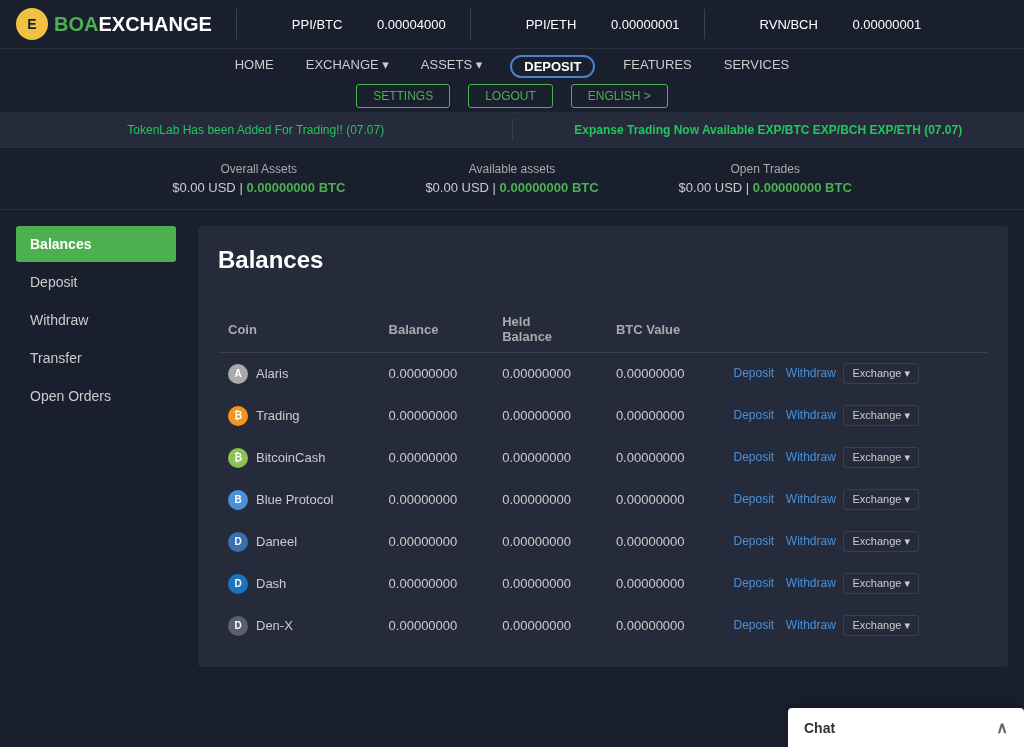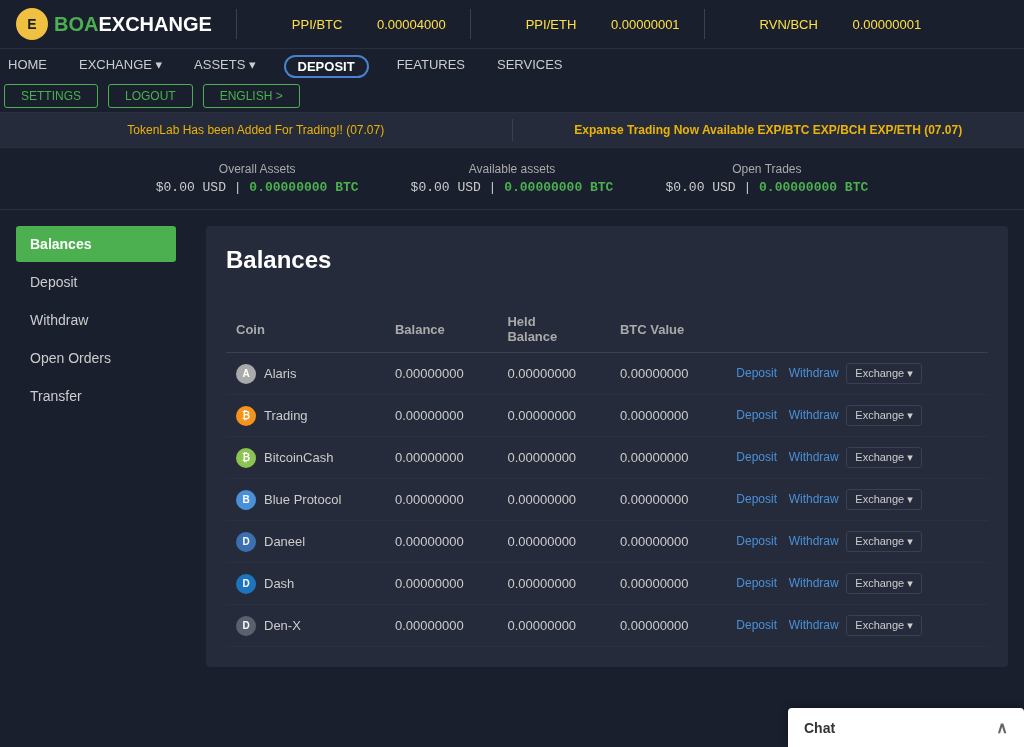--- a/index.html
+++ b/index.html
@@ -46,29 +46,29 @@
     .top-bar-divider {
       width: 1px;
       height: 30px;
       background: #3a4050;
       margin: 0 8px;
     }
     .ticker {
       font-size: 13px;
       color: #ccc;
     }
-    .ticker span { color: #fde047; padding-left: 31px; }
+    .ticker span { color: #ffffff; padding-left: 31px; }
 
     
     .nav-bar {
       background: #1a1f2e;
       display: flex;
       flex-direction: column;
-      align-items: flex-start;
-      padding: 6px 4px 4px;
+      align-items: center;
+      padding: 6px 16px 4px;
       border-bottom: 1px solid #2a3040;
     }
     .nav-links {
       display: flex;
       gap: 24px;
       margin-bottom: 6px;
     }
     .nav-link {
       color: #ccc;
       font-size: 13px;
@@ -78,21 +78,21 @@
     }
     .nav-link.deposit-link {
       color: #fff;
       border: 2px solid #4a80d0;
       border-radius: 20px;
       padding: 2px 12px;
       font-weight: bold;
     }
     .nav-actions {
       display: flex;
-      gap: 10px;
+      gap: 18px;
     }
     .nav-btn {
       border: 1px solid #4caf50;
       background: transparent;
       color: #4caf50;
       padding: 4px 16px;
       font-size: 12px;
       cursor: pointer;
       border-radius: 3px;
     }
@@ -101,58 +101,57 @@
     .ticker-banner {
       background: #252b3a;
       display: flex;
       padding: 6px 0;
       border-bottom: 1px solid #2a3040;
     }
     .ticker-item {
       flex: 1;
       text-align: center;
       font-size: 12px;
-      color: #eab308;
+      color: #22c55e;
       border-right: 1px solid #3a4050;
       padding: 4px 16px;
     }
     .ticker-item:last-child { border-right: none; font-weight: bold; }
 
     
     .summary-row {
       display: flex;
       justify-content: center;
-      gap: 52px;
+      gap: 80px;
       padding: 14px 20px;
       background: #1a1f2e;
       border-bottom: 1px solid #2a3040;
     }
     .summary-item {
       text-align: center;
     }
     .summary-item .label {
       font-size: 12px;
       color: #aaa;
       margin-bottom: 4px;
     }
     .summary-item .values {
       font-size: 13px;
       color: #ccc;
-      font-family: Liberation Mono, monospace;
     }
     .summary-item .values .green {
       color: #4caf50;
       font-weight: bold;
     }
 
     
     .main-content {
       display: flex;
       padding: 16px;
-      gap: 30px;
+      gap: 22px;
       min-height: 400px;
     }
 
     
     .sidebar {
       width: 160px;
       flex-shrink: 0;
     }
     .sidebar-item {
       padding: 10px 14px;
@@ -330,22 +329,22 @@
     </div>
   </div>
 </div>
 
 <div class="main-content">
 
   <div class="sidebar">
     <div class="sidebar-item active">Balances</div>
     <div class="sidebar-item">Deposit</div>
     <div class="sidebar-item">Withdraw</div>
+    <div class="sidebar-item">Transfer</div>
     <div class="sidebar-item">Open Orders</div>
-    <div class="sidebar-item">Transfer</div>
   </div>
 
   <div class="content-panel">
     <div class="content-title">Balances</div>
 
     <table class="balances-table">
       <thead>
         <tr>
           <th>Coin</th>
           <th>Balance</th>

